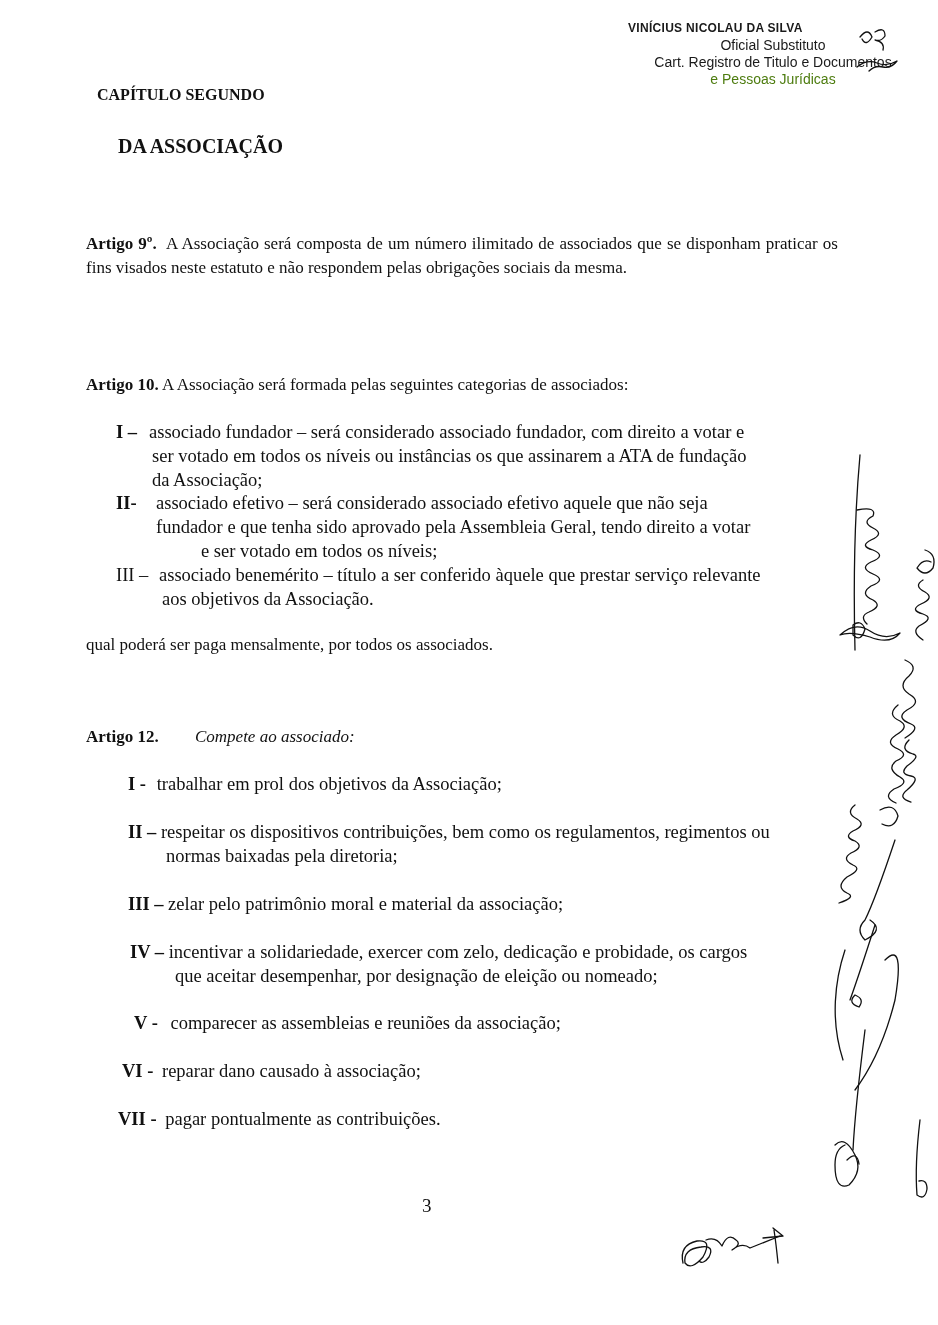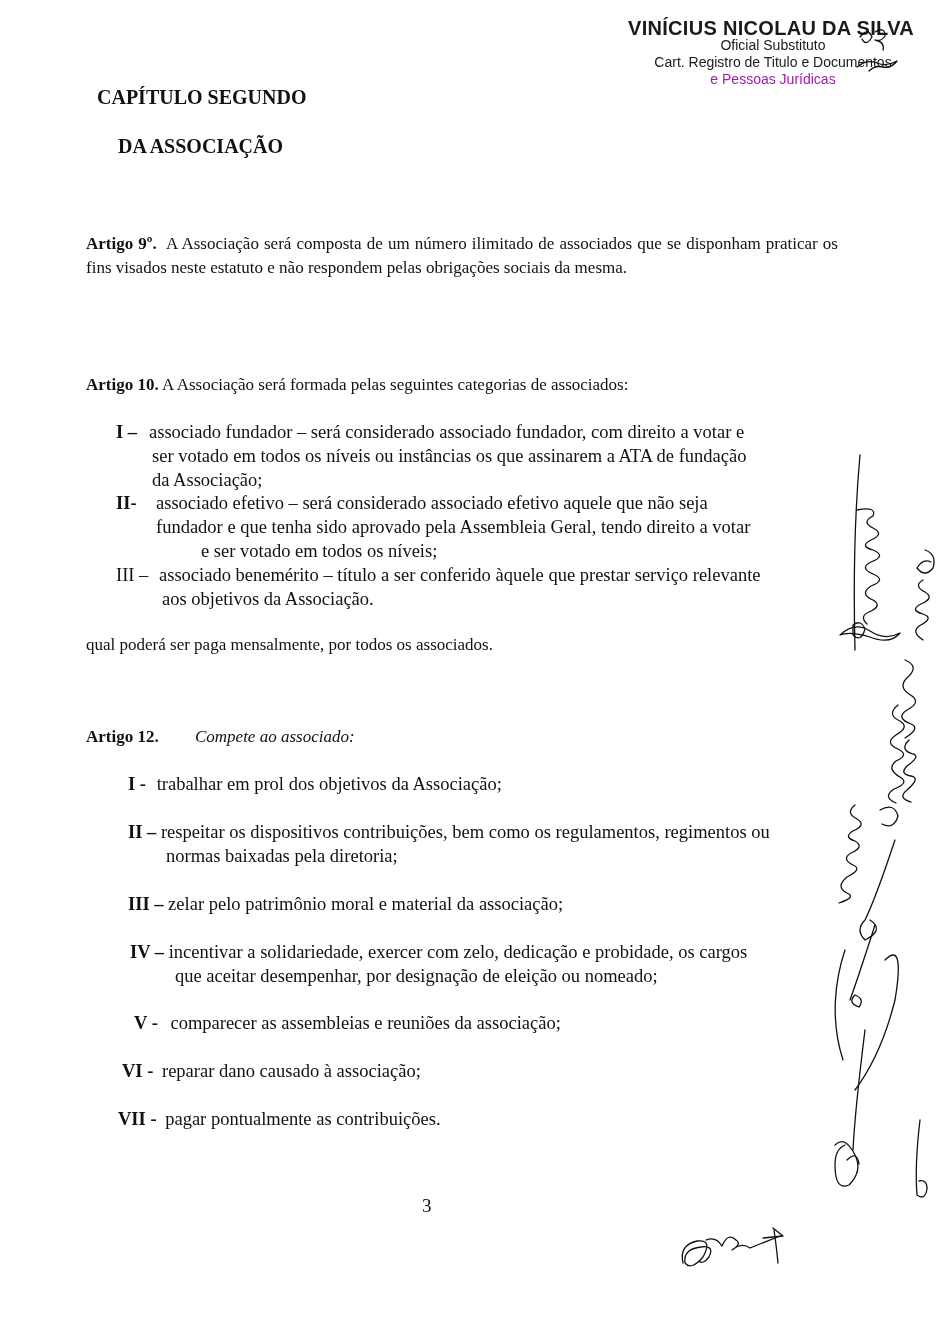--- a/index.html
+++ b/index.html
@@ -7,24 +7,24 @@
     width: 938px; height: 1325px; position: relative; overflow: hidden;
     font-family: "Liberation Serif", "DejaVu Serif", serif;
     color: #111111;
   }
   .abs { position: absolute; }
   .stamp {
     left: 628px; top: 20px; width: 290px;
     font-family: "Liberation Sans", "DejaVu Sans", sans-serif;
     text-align: center; color: #1a1a1a; line-height: 17px;
   }
-  .stamp .name { font-weight: bold; font-size: 20px; letter-spacing: 0.3px; text-align: left; }
+  .stamp .name { font-weight: bold; font-size: 12px; letter-spacing: 0.3px; text-align: left; }
   .stamp .line { font-size: 14px; }
-  .stamp .line.faint { color: #a21caf; }
-  .h1 { left: 97px; top: 86px; font-size: 20px; font-weight: bold; }
+  .stamp .line.faint { color: #4d7c0f; }
+  .h1 { left: 97px; top: 86px; font-size: 16px; font-weight: bold; }
   .h2 { left: 118px; top: 135px; font-size: 20px; font-weight: bold; }
   .para { font-size: 17px; line-height: 24px; }
   .justify { text-align: justify; text-align-last: left; }
   .b { font-weight: bold; }
   .item { font-size: 18.5px; line-height: 24px; }
   .num { font-weight: bold; display: inline-block; }
   .pagenum { left: 422px; top: 1195px; font-size: 19px; }
   svg.sig { position: absolute; overflow: visible; }
   svg.sig path { fill: none; stroke: #111; stroke-width: 1.3; stroke-linecap: round; stroke-linejoin: round; }
 </style>

